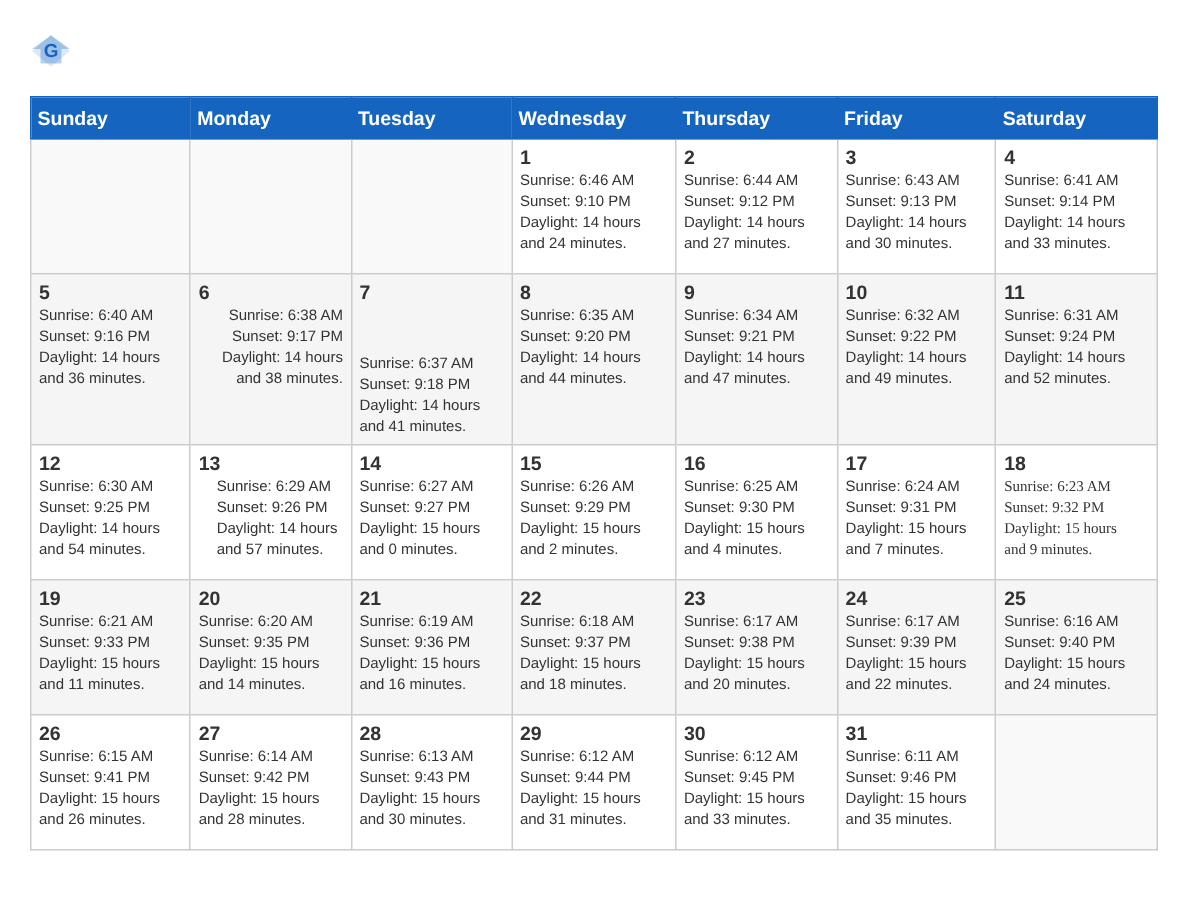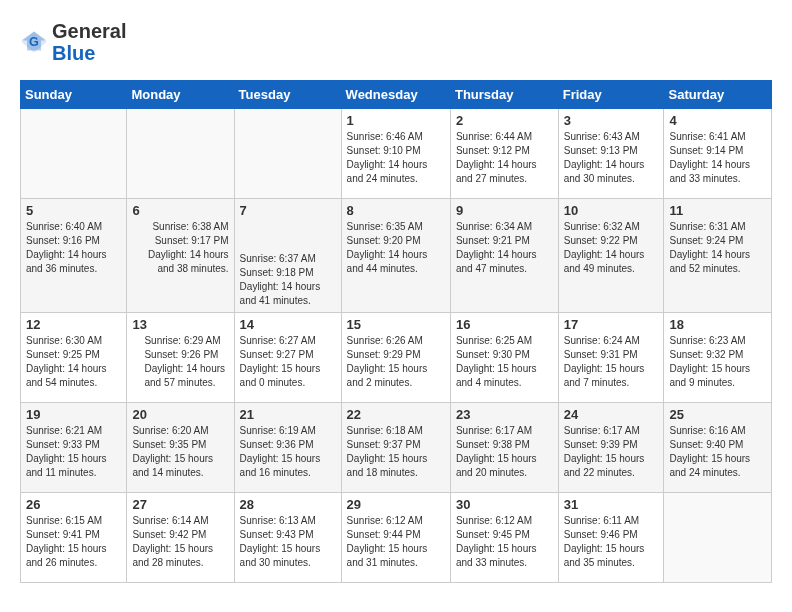--- a/index.html
+++ b/index.html
@@ -90,24 +90,20 @@
 <body>
 
 <div class="header">
   <div class="logo">
     <svg class="logo-icon" viewBox="0 0 40 40">
       <rect x="0" y="0" width="40" height="40" fill="none"></rect>
       <polygon points="20,5 38,20 20,35 2,20" fill="#1565C0" opacity="0.15"></polygon>
       <polygon points="20,5 38,18 30,18 30,32 10,32 10,18 2,18" fill="#1565C0" opacity="0.3"></polygon>
       <text x="20" y="26" text-anchor="middle" font-size="18" font-weight="bold" fill="#1565C0">G</text>
     </svg>
-    <div class="logo-text">
-      <span class="logo-general">General</span>
-      <span class="logo-blue">Blue</span>
-    </div>
   </div>
 </div>
 
 <table>
   <thead>
     <tr>
     <th>Sunday</th>
         <th>Monday</th>
         <th>Tuesday</th>
         <th>Wednesday</th>
@@ -239,21 +235,21 @@
         </td>
         <td>
           <div class="day-num">17</div>
           <div class="day-info" style="white-space: pre-line;">Sunrise: 6:24 AM
 Sunset: 9:31 PM
 Daylight: 15 hours
 and 7 minutes.</div>
         </td>
         <td>
           <div class="day-num">18</div>
-          <div class="day-info" style="white-space: pre-line;">Sunrise: 6:23 AM
+          <div class="day-info" style="white-space: pre-line; font-family: Liberation Serif, serif;">Sunrise: 6:23 AM
 Sunset: 9:32 PM
 Daylight: 15 hours
 and 9 minutes.</div>
         </td>
       </tr>
       <tr>
         <td>
           <div class="day-num">19</div>
           <div class="day-info" style="white-space: pre-line;">Sunrise: 6:21 AM
 Sunset: 9:33 PM

